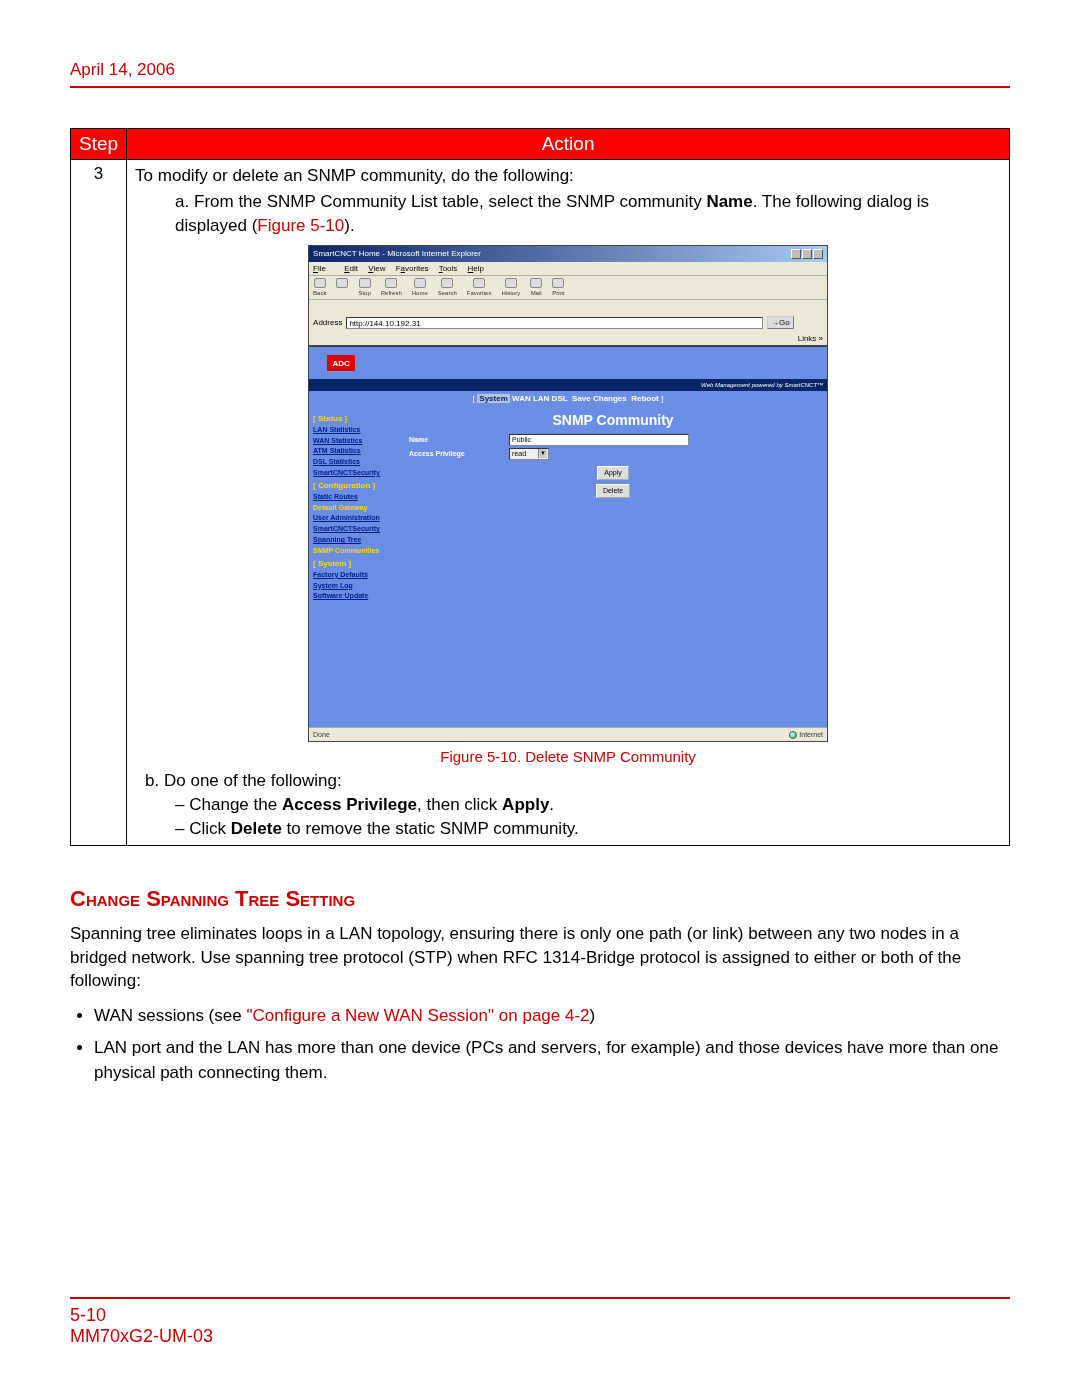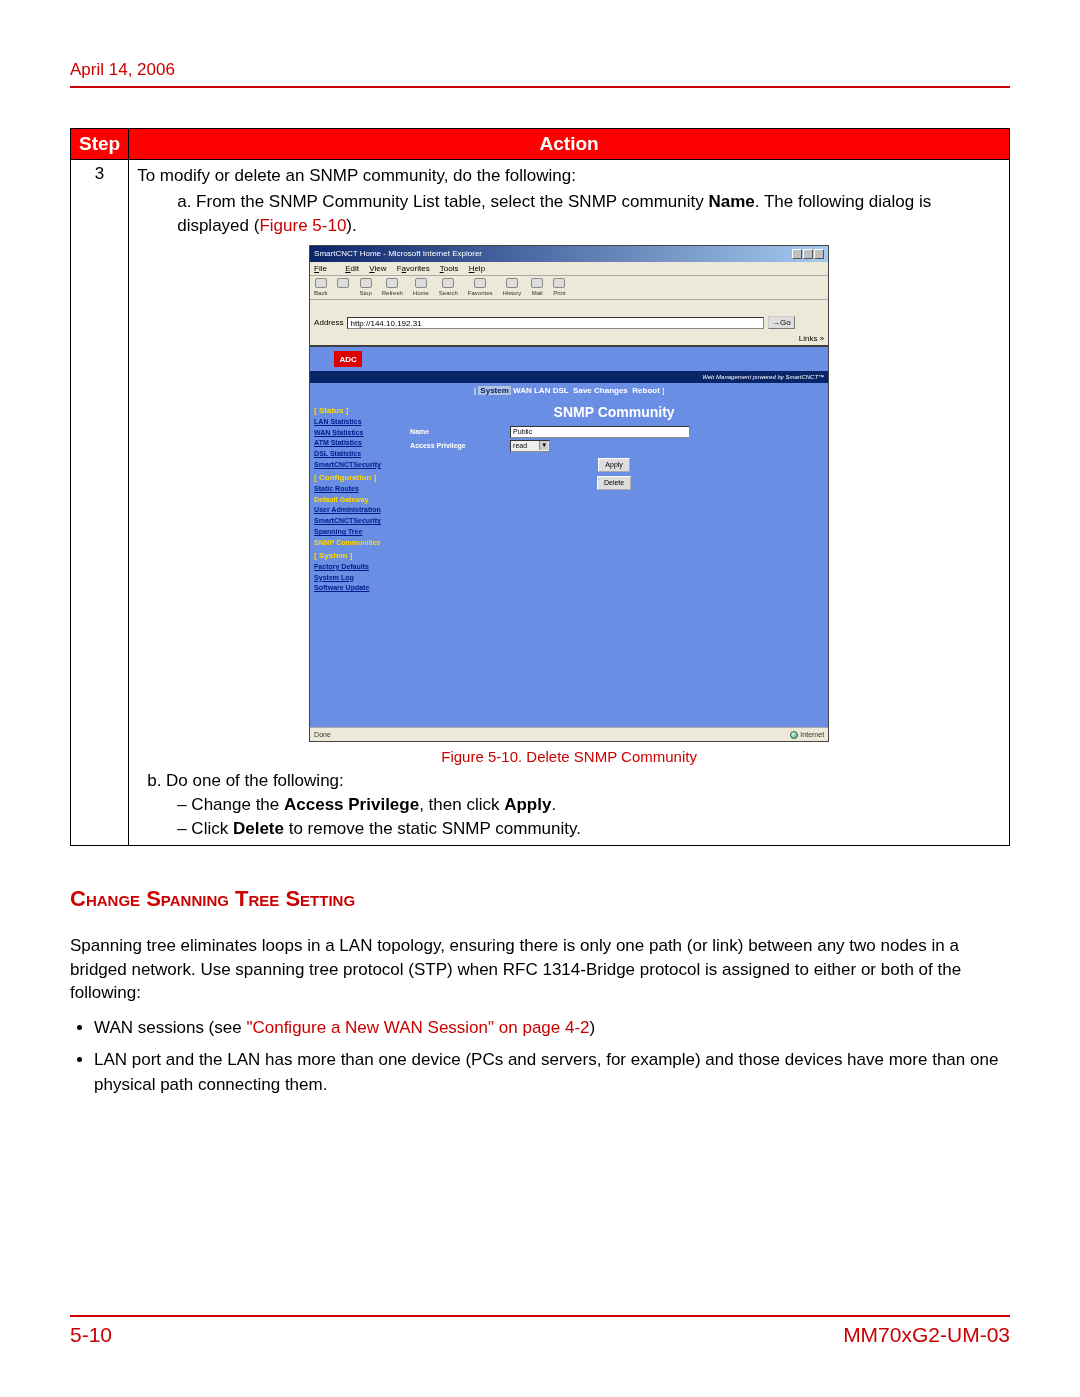--- a/index.html
+++ b/index.html
@@ -22,33 +22,34 @@
     margin-bottom: 40px;
   }
   .footer-bar {
     position: absolute;
     bottom: 50px;
     left: 70px;
     right: 70px;
     display: flex;
     justify-content: space-between;
     color: #cc0000;
-    font-size: 21px;
+    font-size: 18px;
     border-top: 2px solid #cc0000;
     padding-top: 6px;
+    flex-direction: column;
   }
   .step-table {
     border-collapse: collapse;
     width: 100%;
     margin-bottom: 40px;
   }
   .step-table th {
     background: #ff0000;
     color: #fff;
-    font-weight: bold;
+    font-weight: normal;
     font-size: 19px;
     padding: 4px 8px;
     border: 1px solid #000;
     text-align: center;
   }
   .step-table td {
     border: 1px solid #000;
     padding: 4px 8px;
     font-size: 17px;
     vertical-align: top;
@@ -86,21 +87,21 @@
   .ie-menu span u { text-decoration: underline; }
   .ie-toolbar { background: #ece9d8; padding: 2px 4px; display: flex; gap: 10px; border-bottom: 1px solid #aaa; }
   .ie-tool-ico { display: flex; flex-direction: column; align-items: center; font-size: 6px; color: #333; }
   .ie-tool-ico .g { width: 12px; height: 10px; border: 1px solid #888; background: #ddd; margin-bottom: 1px; border-radius: 2px; }
   .ie-addr { background: #ece9d8; display: flex; align-items: center; padding: 1px 4px; gap: 4px; border-bottom: 2px solid #404040; }
   .ie-addr-lbl { color: #000; }
   .ie-addr-box { flex: 1; background: #fff; border: 1px inset #888; height: 12px; padding: 0 2px; color: #000; }
   .ie-go { border: 1px outset #ccc; background: #ddd; padding: 0 3px; }
   .ie-links { color: #000; margin-top: 32px; }
   .adc-content { background: #6b8ee5; display: flex; flex-direction: column; height: 380px; }
-  .adc-logo-row { display: flex; align-items: center; height: 24px; padding-left: 24px; }
+  .adc-logo-row { display: flex; align-items: center; height: 32px; padding-left: 18px; }
   .adc-logo { width: 28px; height: 16px; background: #d00; color: #fff; font-weight: bold; font-size: 8px; display: flex; align-items: center; justify-content: center; }
   .adc-tagline { color: #00008b; font-style: italic; background: #082567; height: 12px; display: flex; align-items: center; justify-content: flex-end; font-size: 6px; padding-right: 4px; color: #fff; }
   .adc-nav-row { text-align: center; color: #fff; font-size: 8px; padding: 2px 0; }
   .adc-nav-row .sel { background: #b0c4de; color: #082567; font-weight: bold; padding: 0 2px; }
   .adc-nav-row .bold { font-weight: bold; }
   .adc-main { display: flex; flex: 1; }
   .adc-left { width: 90px; padding: 4px 4px; }
   .adc-left-head { color: #ffd700; font-weight: bold; font-size: 8px; margin: 2px 0 1px 0; }
   .adc-left-item { color: #001a8a; font-size: 7px; text-decoration: underline; margin-bottom: 1px; font-weight: bold; }
   .adc-left-item.hl { color: #ffd700; text-decoration: none; }
@@ -116,21 +117,21 @@
   .adc-btn { display: inline-block; background: #ddd; border: 1px outset #fff; font-size: 7px; padding: 1px 6px; color: #000; margin-bottom: 4px; }
   .ie-status { background: #ece9d8; height: 14px; border-top: 1px solid #aaa; display: flex; justify-content: space-between; align-items: center; padding: 0 4px; font-size: 7px; color: #333; }
   .ie-status .zone { display: flex; align-items: center; gap: 2px; }
   .ie-status .globe { width: 8px; height: 8px; border-radius: 50%; background: radial-gradient(circle at 30% 30%, #cfe, #3a7); border: 1px solid #555; }
 
   .section-heading {
     color: #cc0000;
     font-variant: small-caps;
     font-weight: bold;
     font-size: 22px;
-    margin: 40px 0 22px 0;
+    margin: 40px 0 10px 0;
   }
   .body-text { font-size: 17px; line-height: 1.4; margin-bottom: 10px; }
   .bullets { margin-left: 24px; font-size: 17px; line-height: 1.5; }
   .bullets li { margin-bottom: 6px; list-style: disc; }
   .link-red { color: #cc0000; }
 </style>
 </head>
 <body>
 
 <div class="header-bar">

